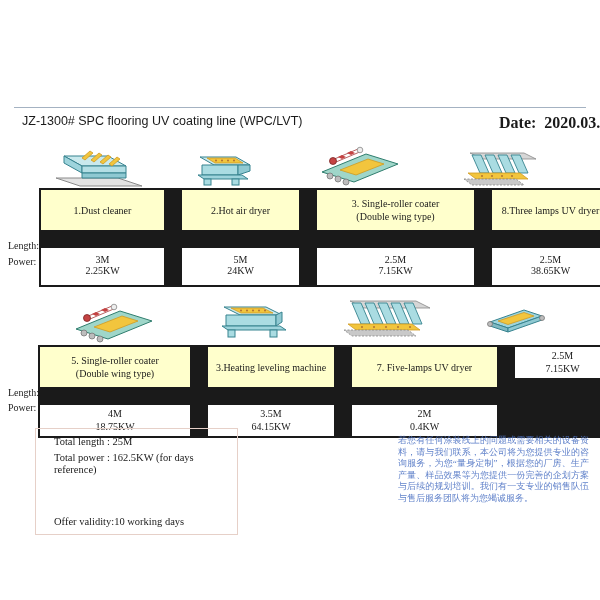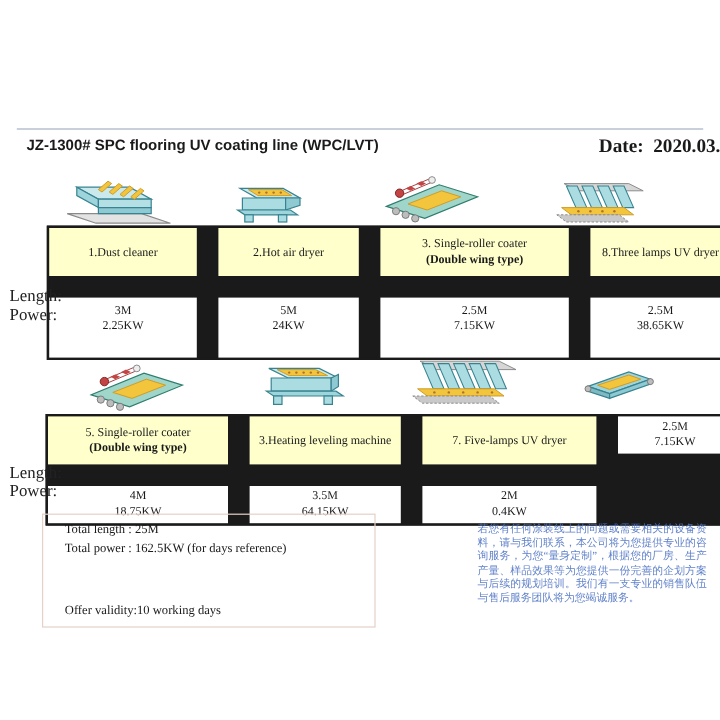--- a/index.html
+++ b/index.html
@@ -1,36 +1,36 @@
 <!DOCTYPE html>
 <html><head>
 <meta charset="utf-8">
 <style>
   html,body{margin:0;padding:0;background:#ffffff;}
   .page{position:relative;width:600px;height:600px;background:#ffffff;overflow:hidden;
         font-family:"Liberation Serif",serif;color:#1a1a1a;}
   .top-rule{position:absolute;left:14px;top:107px;width:572px;height:1px;background:#a4b2c2;}
   .page-title{position:absolute;left:22px;top:114px;font-family:"Liberation Sans",sans-serif;
-        font-weight:bold;font-size:12.5px;white-space:pre;text-align:center;}
+        font-weight:normal;font-size:12.5px;white-space:pre;text-align:center;}
   .date-text{position:absolute;left:455px;top:114px;font-family:Liberation Serif, serif;
         font-weight:bold;font-size:16px;white-space:pre;margin-left:44px;}
   .icon-slot{position:absolute;}
   .spec-table{position:absolute;display:grid;gap:18px;background:#1a1a1a;border:2px solid #1a1a1a;}
   .t1{left:39px;top:188px;grid-template-columns:123px 117px 157px 117px;}
   .t2{left:38px;top:345px;grid-template-columns:150px 126px 145px 95px;}
   .hdr-cell{background:#ffffcc;height:40px;display:flex;flex-direction:column;justify-content:center;
         align-items:center;text-align:center;font-size:10px;line-height:13px;padding:0 2px;}
-  .hdr-cell .sub{font-weight:bold;}
+  .hdr-cell .sub{font-weight:normal;}
   .sub:empty{display:none;}
   .body-cell{background:#ffffff;display:flex;flex-direction:column;justify-content:space-between;
         align-items:center;text-align:center;font-size:10px;line-height:11px;}
-  .t1 .body-cell{height:50px;padding:6px 0 21px;box-sizing:border-box;align-items:center;}
+  .t1 .body-cell{height:37px;padding:6px 0 21px;box-sizing:border-box;align-items:center;}
   .t2 .body-cell{height:31px;padding:3px 0 4px;box-sizing:border-box;}
-  .row-label{position:absolute;left:8px;font-size:14px;color:#222;}
-  .summary-box{position:absolute;left:35px;top:428px;width:278px;border:1px solid #e6d0c8;
+  .row-label{position:absolute;left:8px;font-size:10px;color:#222;}
+  .summary-box{position:absolute;left:35px;top:428px;width:203px;border:1px solid #e6d0c8;
         padding:7px 6px 6px 18px;font-size:10.5px;line-height:12px;box-sizing:border-box;}
   .summary-box .s-line{margin:0 0 4px 0;}
   .summary-box .s-line:last-child{margin-bottom:0;margin-top:40px;}
   .cn-notes{position:absolute;left:398px;top:435px;width:191px;font-family:Liberation Serif, serif;
         font-size:9px;line-height:11.6px;color:#4f74c4;text-align:justify;filter:blur(0.3px);opacity:.9;}
   svg{display:block;}
 </style>
 </head>
 <body>
 

